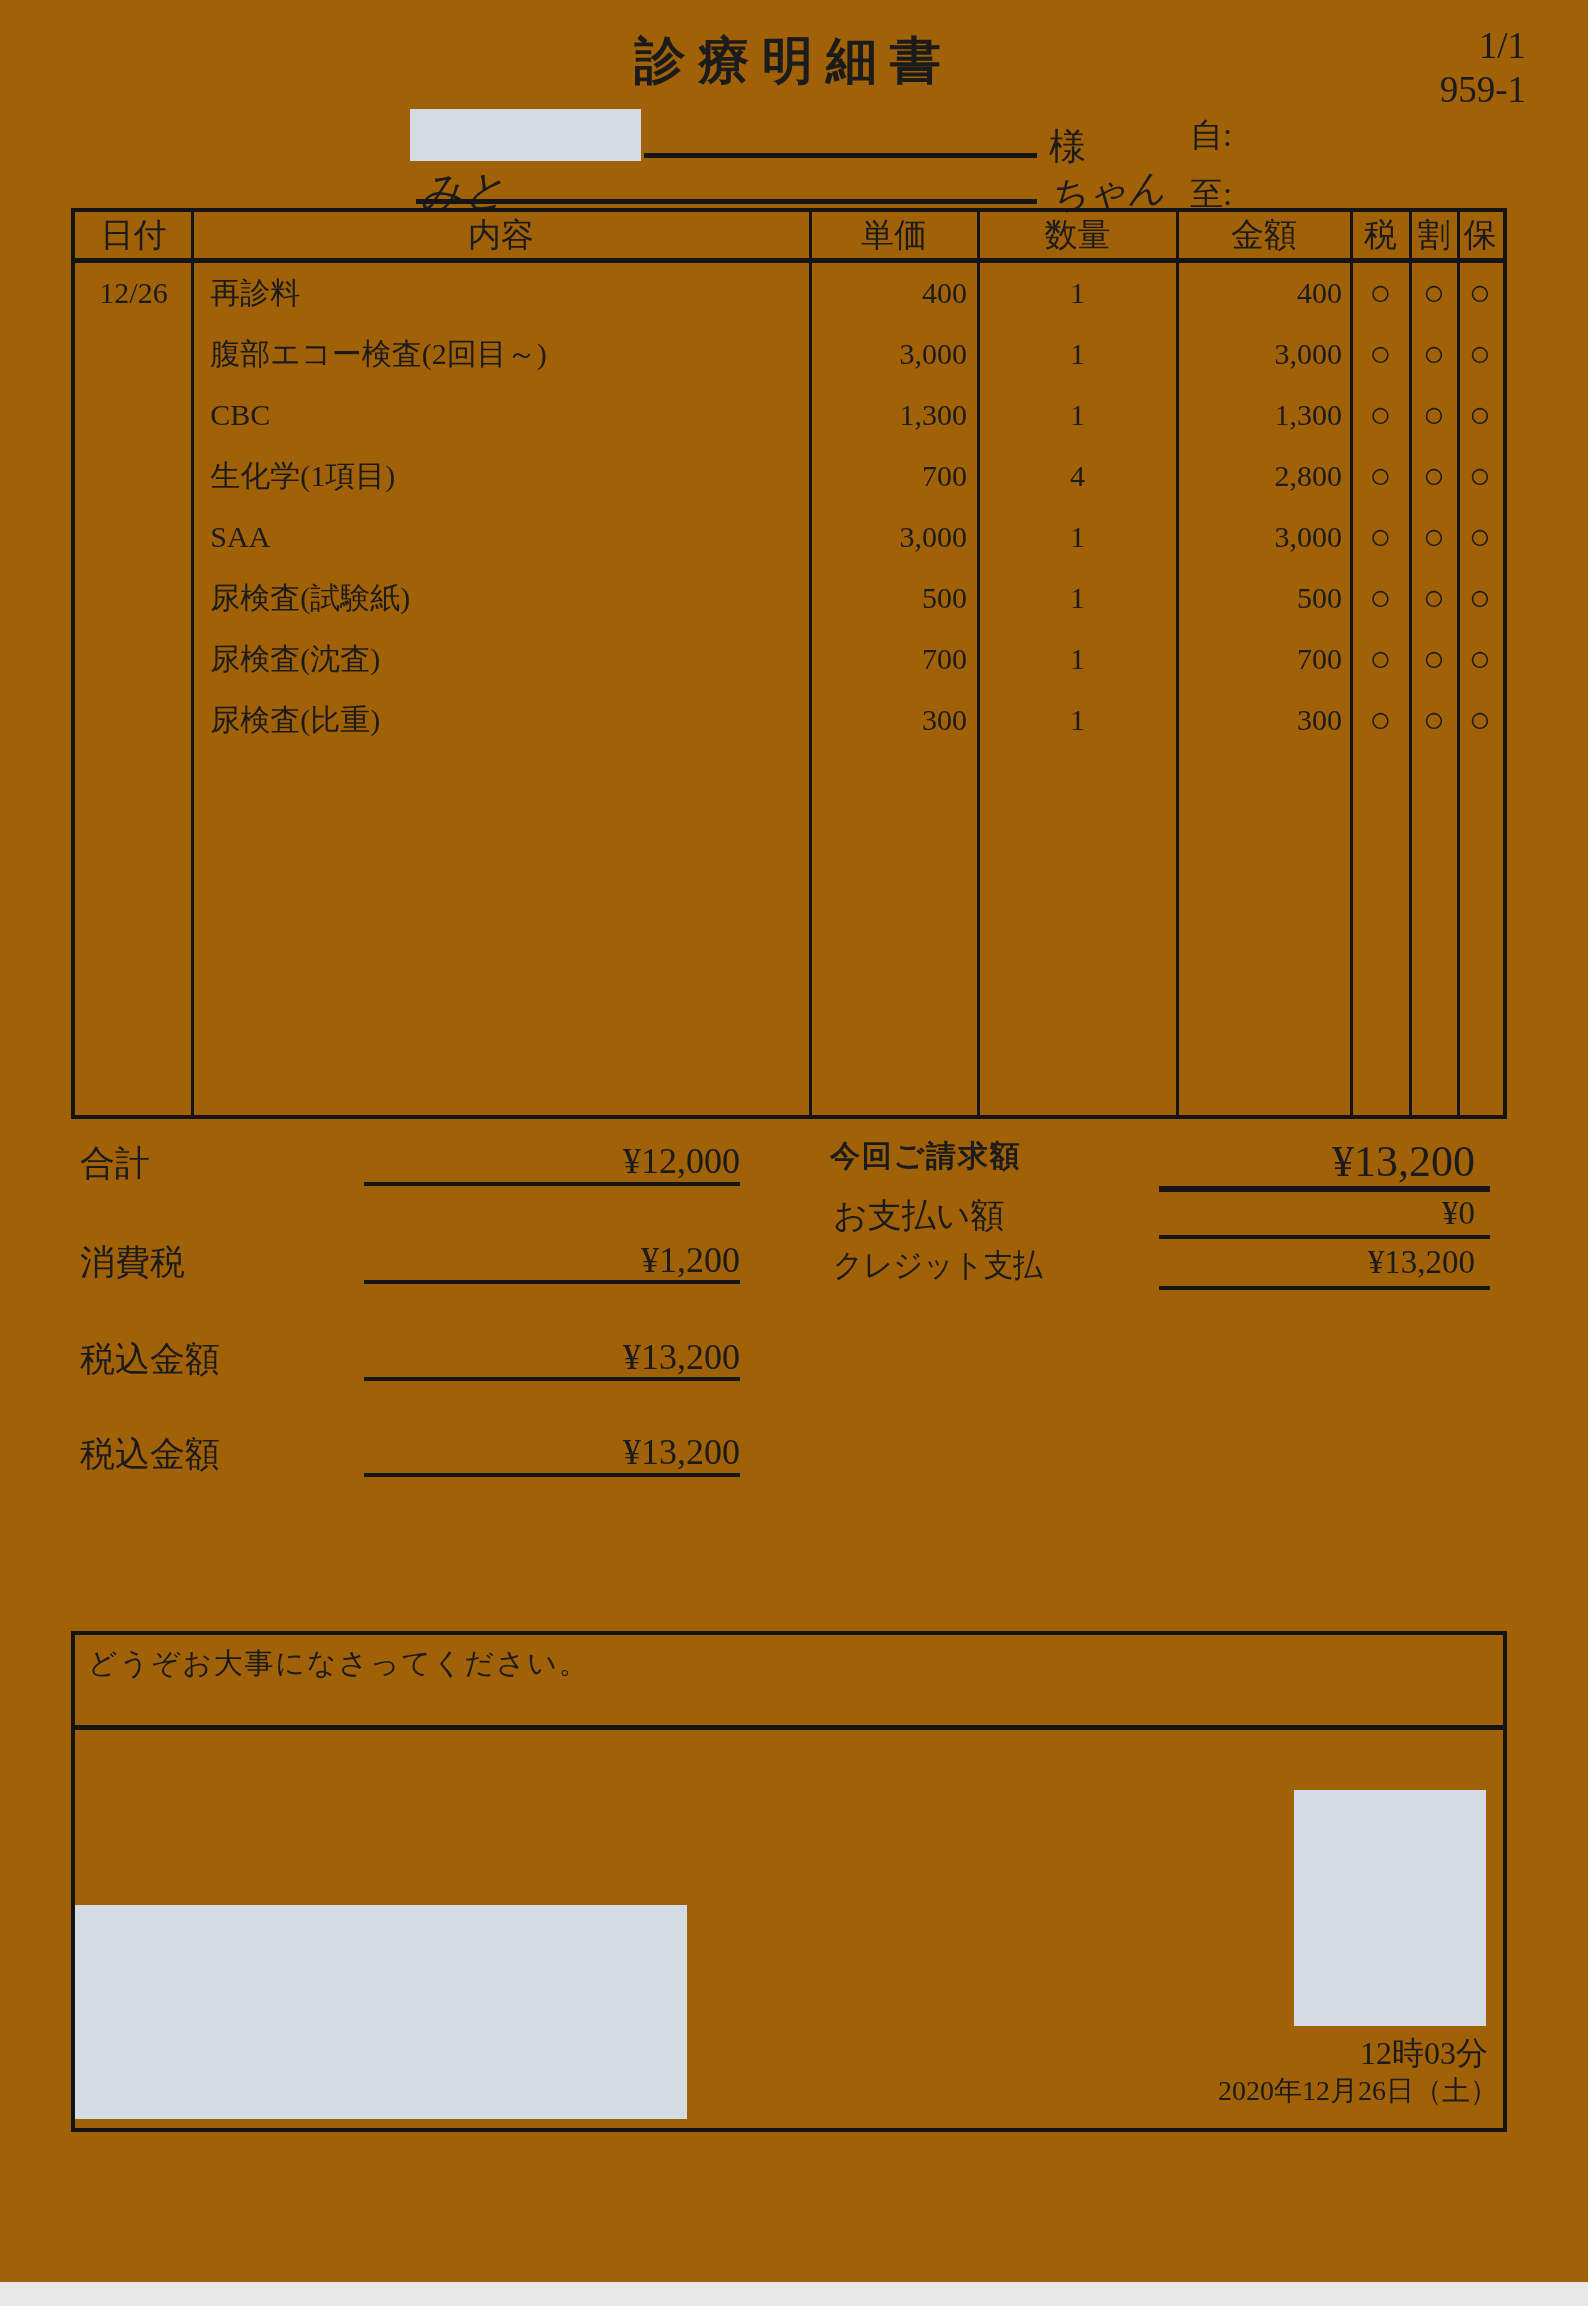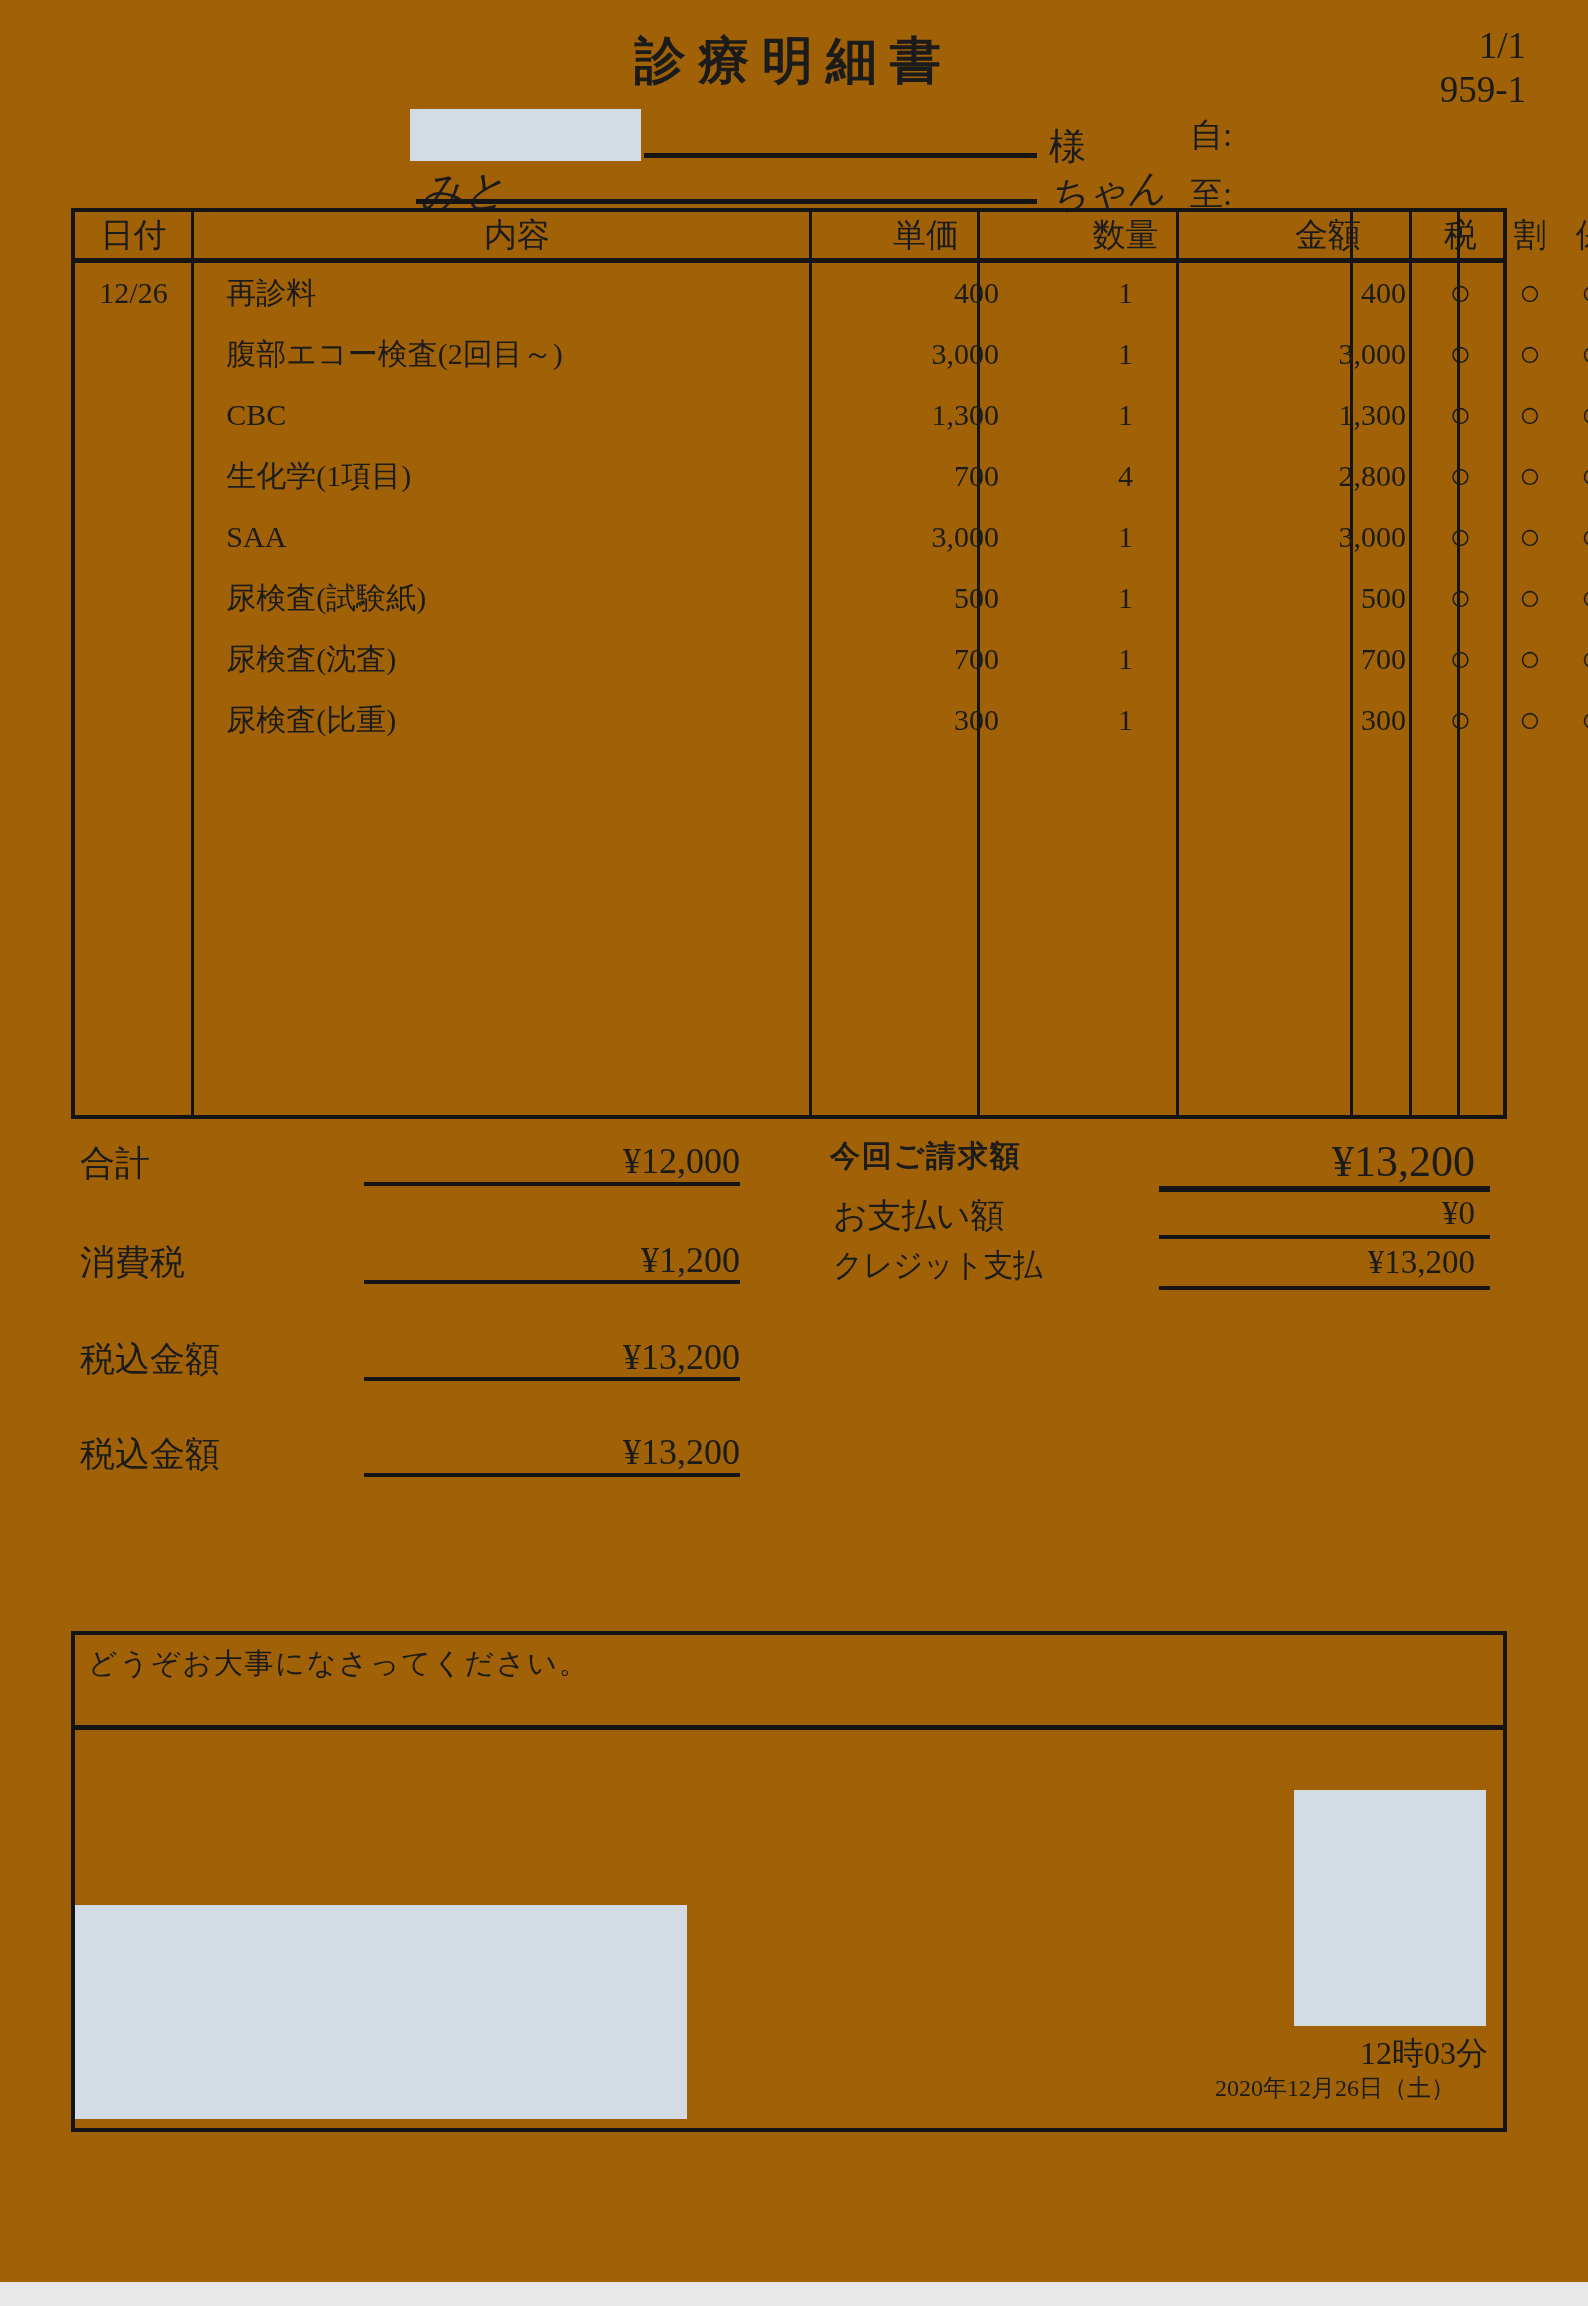--- a/index.html
+++ b/index.html
@@ -33,21 +33,20 @@
   #bill-table{
     left:71px;top:208px;width:1436px;height:911px;
     border:4.6px solid #141414;box-sizing:border-box;
   }
   .vline{position:absolute;top:0;bottom:0;width:2.7px;background:#141414;}
   #header-sep{position:absolute;left:0;right:0;top:46px;height:4.6px;background:#141414;}
   .grid-row{
     display:grid;
     grid-template-columns:117px 618px 168px 199px 174px 59px 48px 44px;
     width:1427px;
-    gap:16px;
   }
   #thead{position:absolute;left:0;top:0;height:46px;align-items:center;}
   #thead .hc{text-align:center;font-size:33px;line-height:46px;}
   #tbody{position:absolute;left:0;top:50px;}
   .trow{height:61px;align-items:center;}
   .c{font-size:30px;line-height:61px;white-space:nowrap;overflow:visible;}
   .c-date{text-align:center;}
   .c-content{padding-left:18.3px;}
   .c-unit{text-align:right;padding-right:11px;}
   .c-qty{text-align:center;}
@@ -64,21 +63,21 @@
   
   #bottom-wrap{
     left:71px;top:1631px;width:1436px;height:501px;
     border:4.6px solid #141414;box-sizing:border-box;
   }
   #box-divider{position:absolute;left:0;right:0;top:90px;height:4.6px;background:#141414;}
   #message-text{position:absolute;left:12.8px;top:9.1px;font-size:29px;letter-spacing:1.8px;}
   #redact-left{position:absolute;left:0px;top:270px;width:612px;height:214px;}
   #redact-right{position:absolute;left:1219px;top:155px;width:192px;height:236px;}
   #footer-time{position:absolute;left:822px;top:397px;width:591px;text-align:right;font-size:32px;}
-  #footer-date{position:absolute;left:789px;top:437px;width:591px;text-align:right;font-size:24px;}
+  #footer-date{position:absolute;left:832px;top:437px;width:591px;text-align:right;font-size:28px;}
 </style>
 </head>
 <body>
 
 <div id="page">
 
   <div id="doc-title" class="abs">診療明細書</div>
   <div id="page-num" class="abs">1/1</div>
   <div id="doc-num" class="abs">959-1</div>
 

